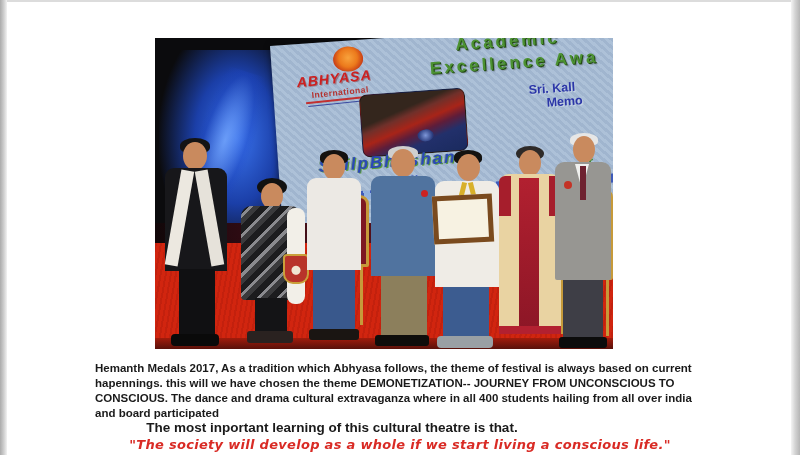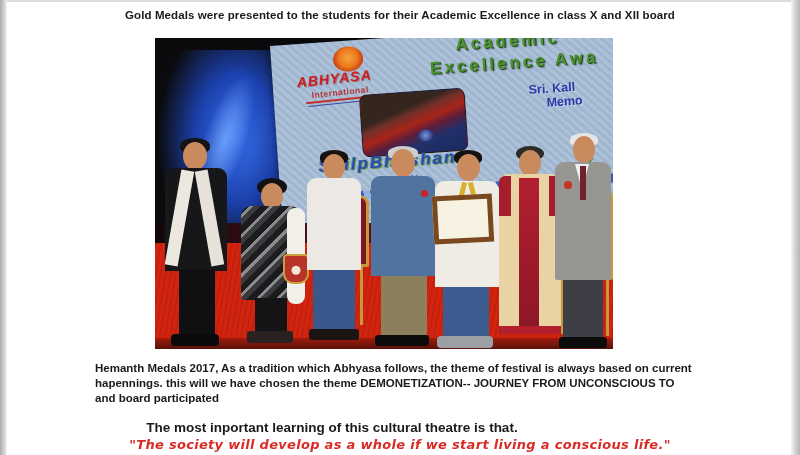--- a/index.html
+++ b/index.html
@@ -102,21 +102,20 @@
   .skin { background:var(--skin,#c98a5e); border-radius:50%; }
 </style>
 </head>
 <body>
 
 <div class="page">
   <div class="edge-top"></div>
   <div class="edge-left"></div>
   <div class="edge-right"></div>
 
-  <div class="hdr hdr1">Gold Medals were presented to the students for their Academic Excellence in class X and XII board</div>
 
   <div class="photo">
     <div class="curtain"></div>
     <div class="curtain2"></div>
     <div class="red-strip"></div>
 
     <div class="banner">
       <div class="sun"></div>
       <div class="logo-top">ABHYASA</div>
       <div class="logo-bottom">International</div>
@@ -215,18 +214,19 @@
       <div style="left:27px;top:33px;width:6px;height:34px;background:#6e2230;"></div>
       <div style="left:11px;top:48px;width:8px;height:8px;border-radius:50%;background:#c43326;"></div>
       <div style="left:10px;top:147px;width:40px;height:58px;background:#3e3e46;"></div>
       <div style="left:6px;top:204px;width:48px;height:11px;background:#0c0c0c;border-radius:3px;"></div>
     </div>
   </div>
 
   <div class="para">
     <div class="pline">Hemanth Medals 2017, As a tradition which Abhyasa follows, the theme of festival is always based on current</div>
     <div class="pline">hapennings. this will we have chosen the theme DEMONETIZATION-- JOURNEY FROM UNCONSCIOUS TO</div>
+    <div class="pline">CONSCIOUS. The dance and drama cultural extravaganza where in all 400 students hailing from all over india</div>
     <div class="pline">and board participated</div>
   </div>
 
   <div class="lead">The most inportant learning of this cultural theatre is that.</div>
   <div class="quote">"The society will develop as a whole if we start living a conscious life."</div>
 </div>
 
 </body></html>

